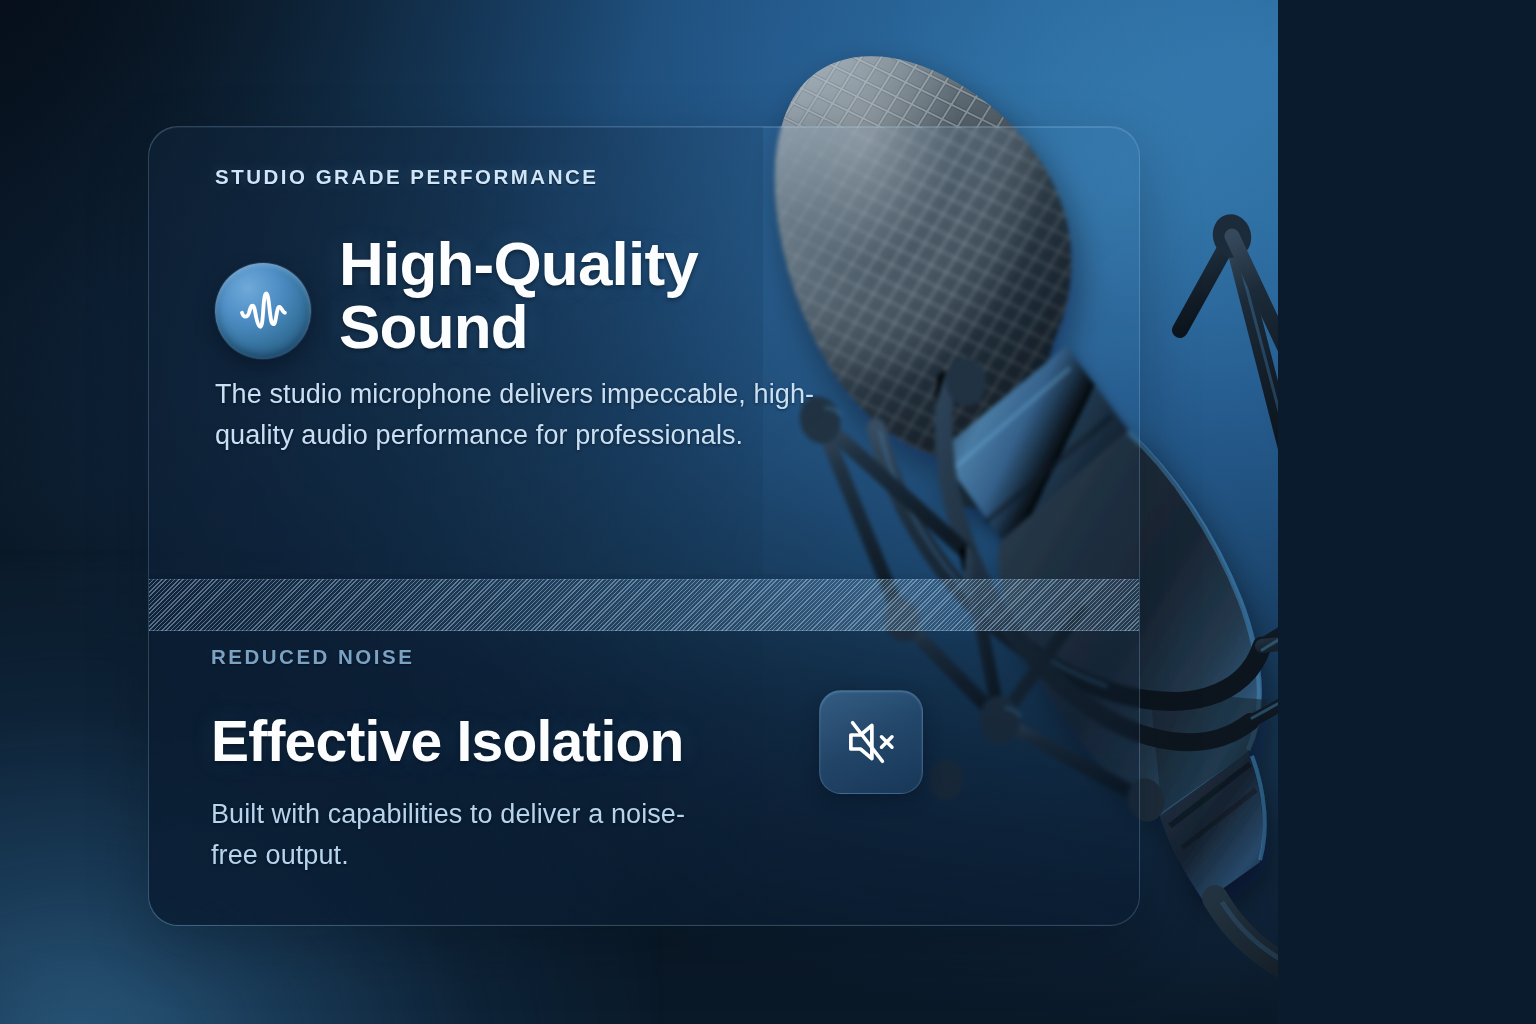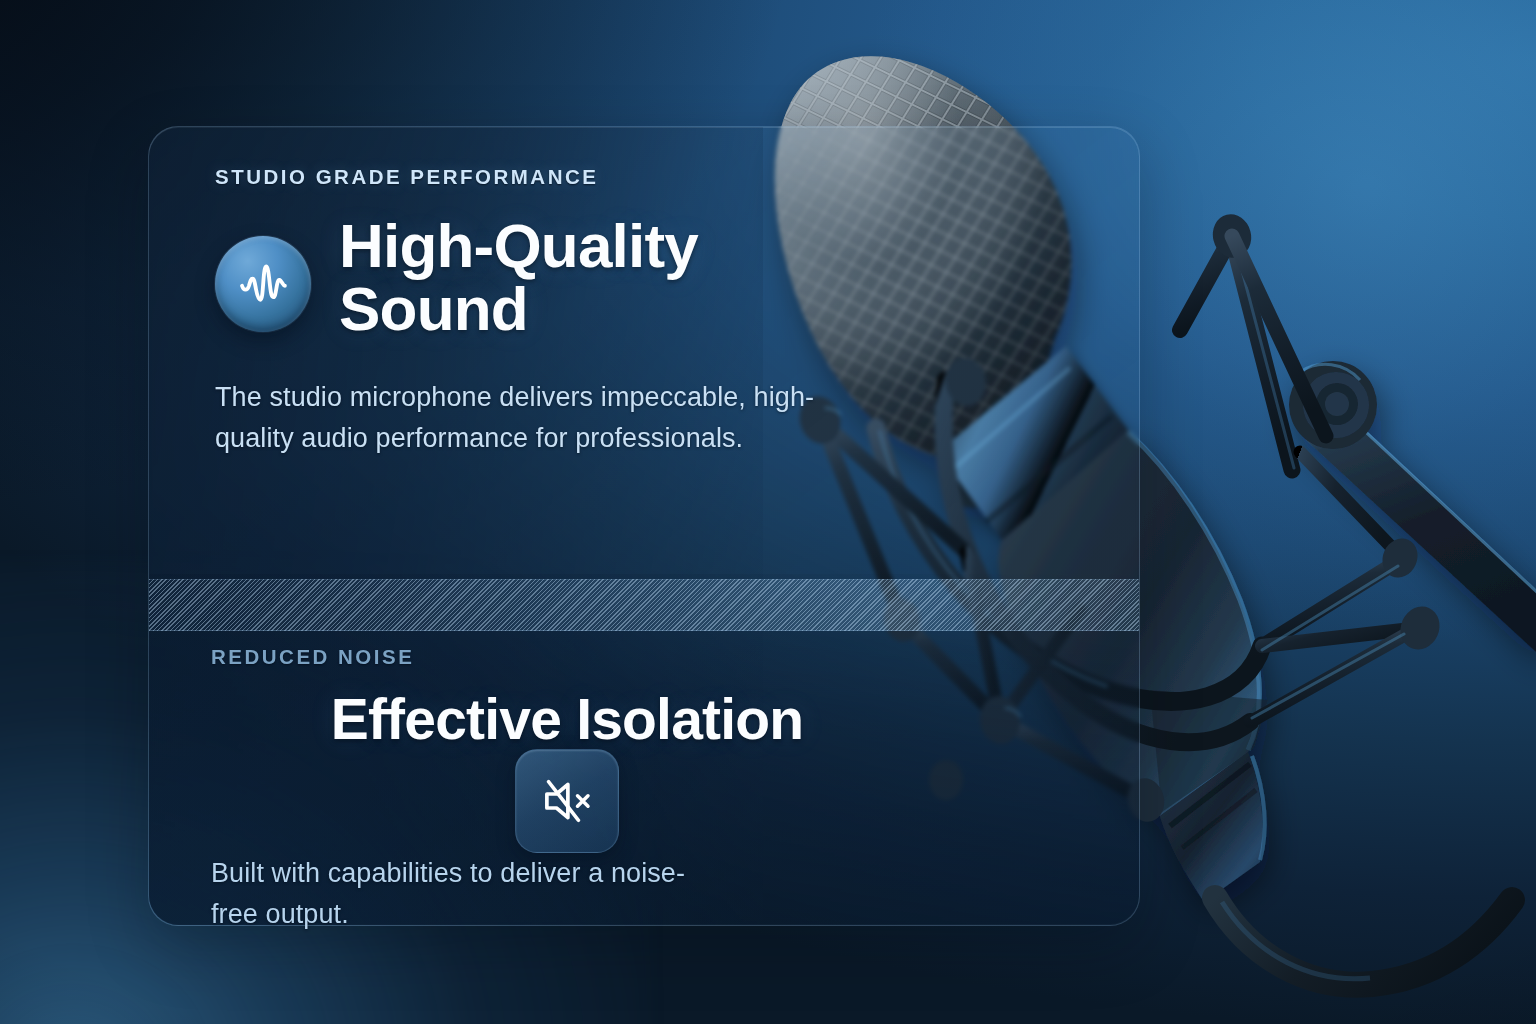--- a/index.html
+++ b/index.html
@@ -7,21 +7,21 @@
 
   html,body{
     width:1536px; height:1024px;
     overflow:hidden;
     background:#0b1b2e;
     font-family:"Liberation Sans", sans-serif;
   }
 
   #stage{
     position:relative;
-    width:1536px; height:1024px;
+    width:1278px; height:1024px;
     overflow:hidden;
   }
 
   
   .bg-base{
     position:absolute; inset:0;
     background:
       radial-gradient(115% 95% at 100% 6%,  #2f74a8 0%, #296a9d 16%, #23588a 34%, #1b466f 52%, #14334f 70%, #0e2238 86%, #0a1928 100%),
       linear-gradient(128deg, #081524 0%, #0b1d30 26%, #123254 55%, #1c4c78 80%, #276da0 100%);
   }
@@ -122,23 +122,23 @@
     color:#cfe6fa;
     text-shadow:0 1px 2px rgba(3,12,24,0.75), 0 0 14px rgba(150,200,240,0.22);
   }
   .eyebrow-muted{
     color:#7ba2c3;
     text-shadow:0 1px 2px rgba(3,12,24,0.7);
   }
 
   .head-row{
     display:flex;
-    align-items:center;
+    align-items:flex-end;
     gap:28px;
-    margin-top:26px;
+    margin-top:44px;
   }
 
   
   .wave-badge{
     flex:0 0 auto;
     width:96px; height:96px;
     border-radius:50%;
     margin-top:14px;
     display:flex; align-items:center; justify-content:center;
     background:
@@ -162,21 +162,21 @@
   .headline-sm{
     font-size:57px;
     font-weight:700;
     line-height:1.05;
     color:#fbfdff;
     letter-spacing:-0.8px;
     text-shadow:0 2px 5px rgba(3,12,24,0.6), 0 0 26px rgba(120,175,225,0.14);
   }
 
   .body-text{
-    margin-top:36px;
+    margin-top:15px;
     font-size:27px;
     line-height:1.52;
     color:#c9e0f4;
     letter-spacing:0.1px;
     text-shadow:0 1px 3px rgba(3,12,24,0.6);
     max-width:600px;
   }
   .body-text-2{
     font-size:27px;
     line-height:1.52;
@@ -186,21 +186,20 @@
     max-width:520px;
   }
 
   
   .bottom-row{
     display:flex;
     align-items:center;
     justify-content:space-between;
     margin-top:22px;
     width:712px;
-    flex-direction:column;
   }
   .mute-tile{
     flex:0 0 auto;
     width:104px; height:104px;
     border-radius:22px;
     display:flex; align-items:center; justify-content:center;
     background:linear-gradient(150deg, rgba(86,140,188,0.52) 0%, rgba(56,104,150,0.48) 48%, rgba(38,80,122,0.46) 100%);
     border:1px solid rgba(150,198,238,0.20);
     box-shadow:
       inset 0 1px 2px rgba(200,232,255,0.22),

